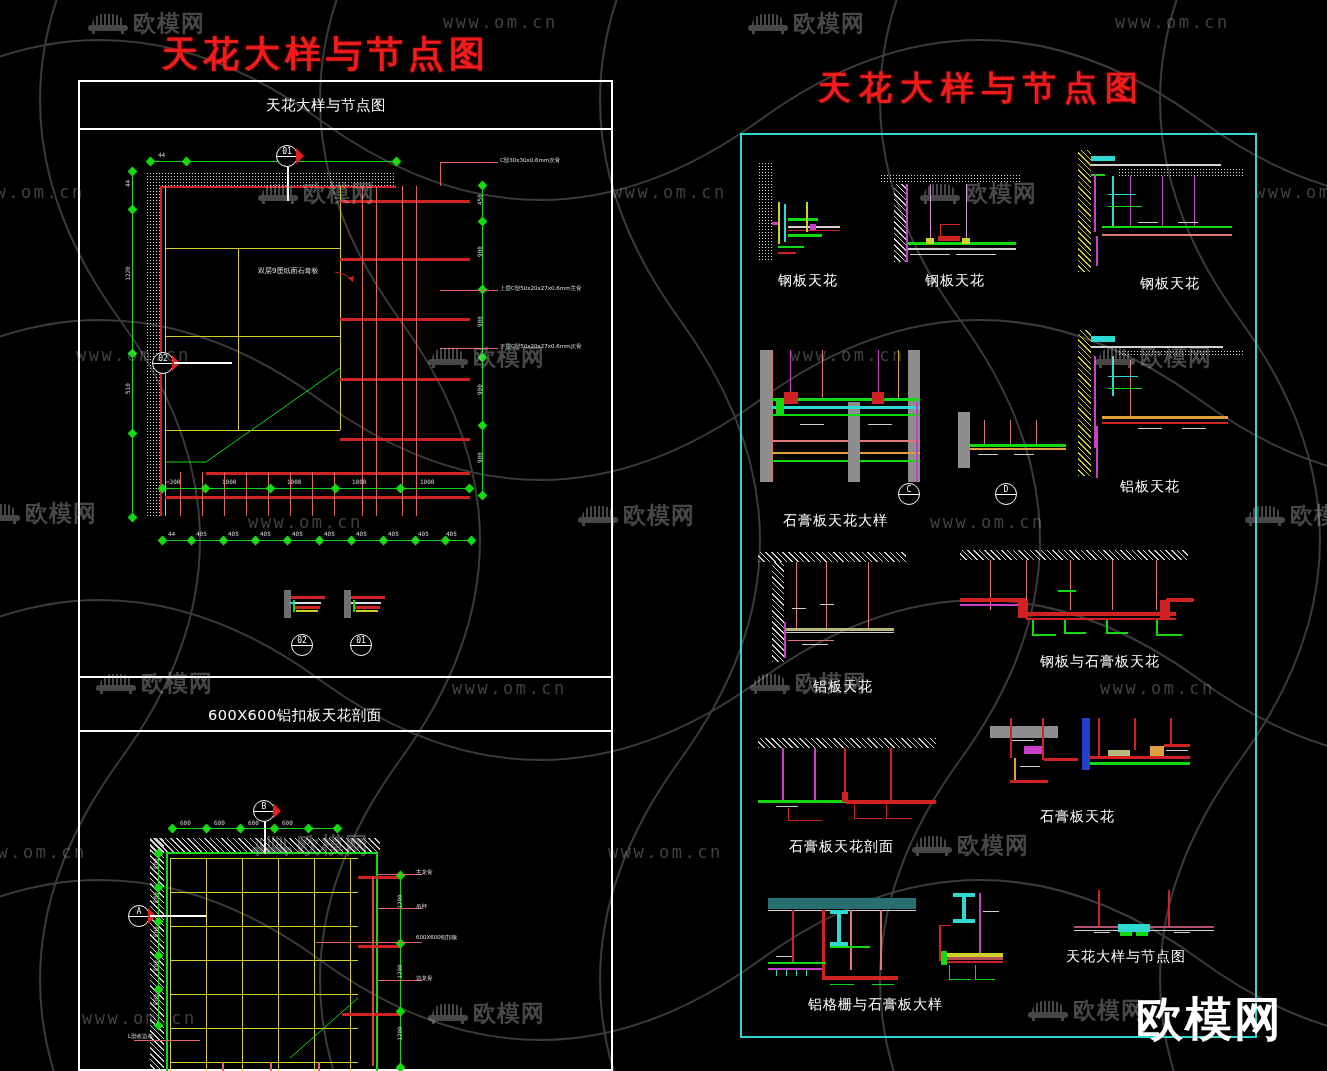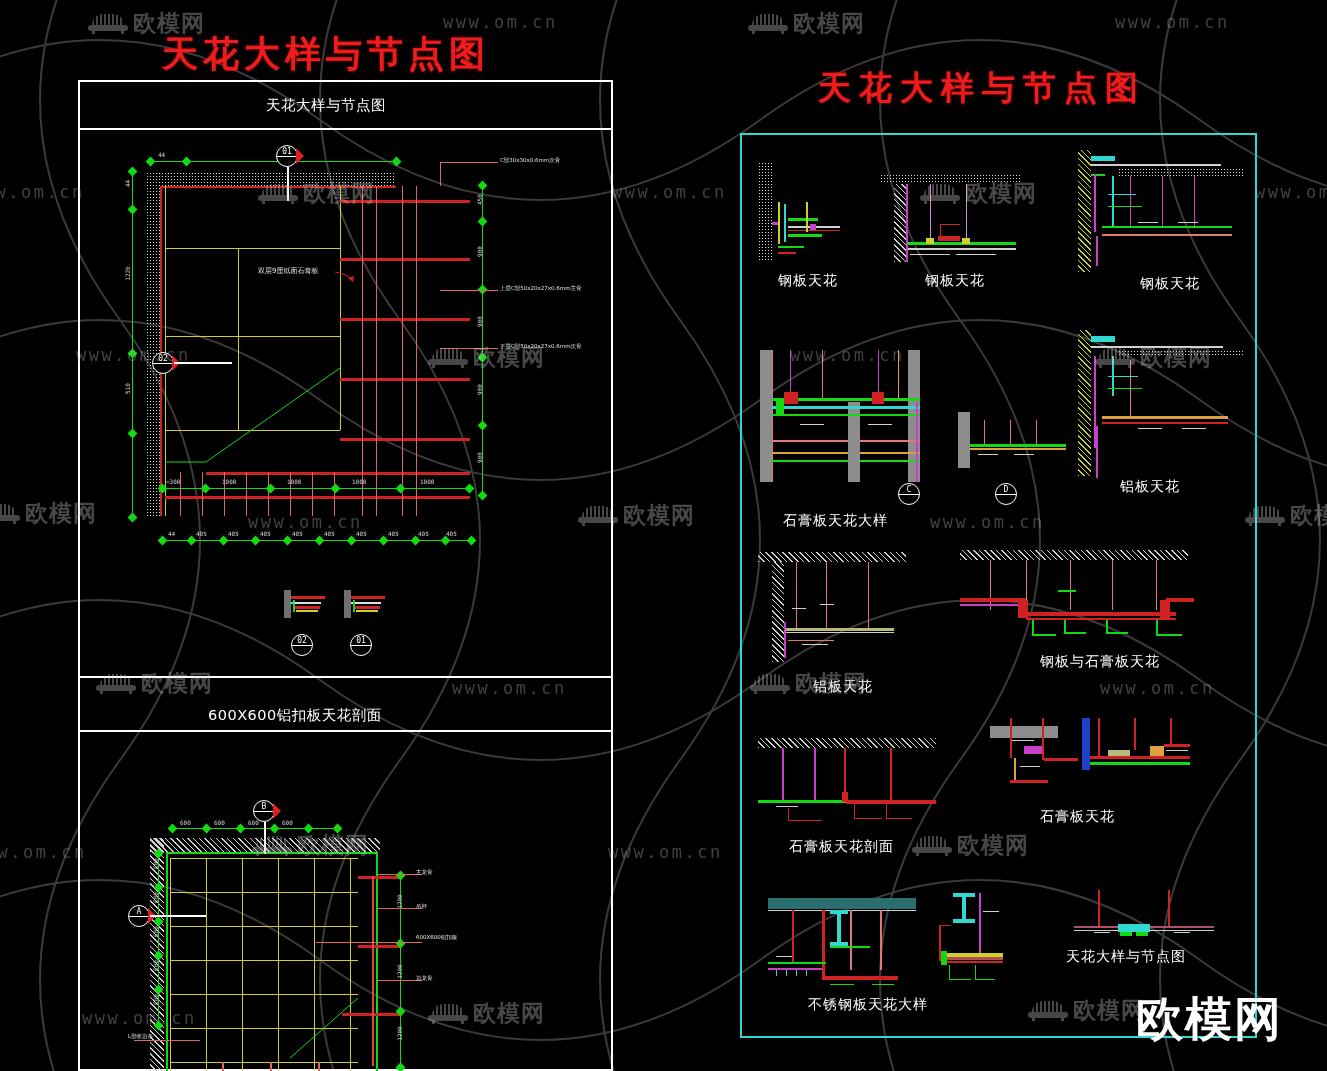--- a/index.html
+++ b/index.html
@@ -595,21 +595,21 @@
     <div class="ln" style="left:54px; top:86px; width:76px; height:4px; background:#d02222;"></div>
     <div class="ln" style="left:0; top:78px; width:54px; height:2px; background:#c840c8;"></div>
     <div class="ln" style="left:8px; top:80px; width:1px; height:6px; background:#2fd8d0;"></div>
     <div class="ln" style="left:18px; top:80px; width:1px; height:6px; background:#2fd8d0;"></div>
     <div class="ln" style="left:28px; top:80px; width:1px; height:6px; background:#2fd8d0;"></div>
     <div class="ln" style="left:38px; top:80px; width:1px; height:6px; background:#2fd8d0;"></div>
     <div class="ln" style="left:8px; top:66px; width:16px; height:1px; background:#d0d0d0;"></div>
     <div class="ln" style="left:62px; top:94px; width:24px; height:1px; background:#12d912;"></div>
     <div class="ln" style="left:104px; top:94px; width:22px; height:1px; background:#12d912;"></div>
   </div>
-  <div class="cell-cap" style="left:808px; top:996px;">不锈钢板天花大样</div>
+  <div class="cell-cap" style="left:808px; top:996px;">铝格栅与石膏板大样</div>
 
   <div class="cad" style="left:935px; top:885px; width:80px; height:110px;">
     <div class="ln" style="left:18px; top:8px; width:22px; height:4px; background:#2fd8d0;"></div>
     <div class="ln" style="left:27px; top:12px; width:4px; height:22px; background:#2fd8d0;"></div>
     <div class="ln" style="left:18px; top:34px; width:22px; height:4px; background:#2fd8d0;"></div>
     <div class="ln" style="left:44px; top:8px; width:2px; height:64px; background:#c840c8;"></div>
     <div class="ln" style="left:4px; top:40px; width:2px; height:36px; background:#d02222;"></div>
     <div class="ln" style="left:4px; top:40px; width:12px; height:1px; background:#d02222;"></div>
     <div class="ln" style="left:6px; top:68px; width:62px; height:4px; background:#cfcf2d;"></div>
     <div class="ln" style="left:6px; top:72px; width:62px; height:3px; background:#b05050;"></div>

